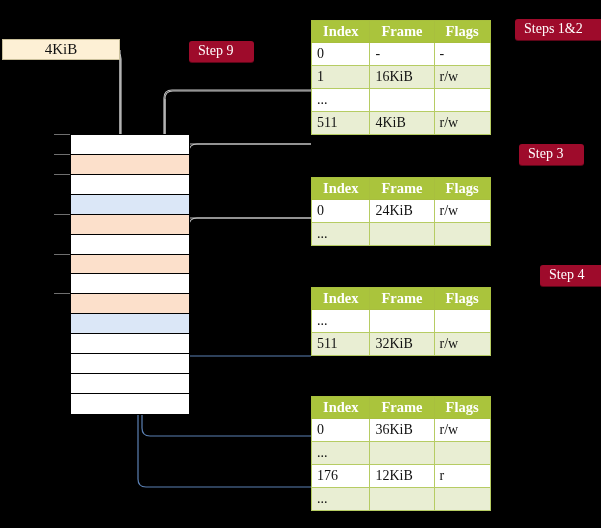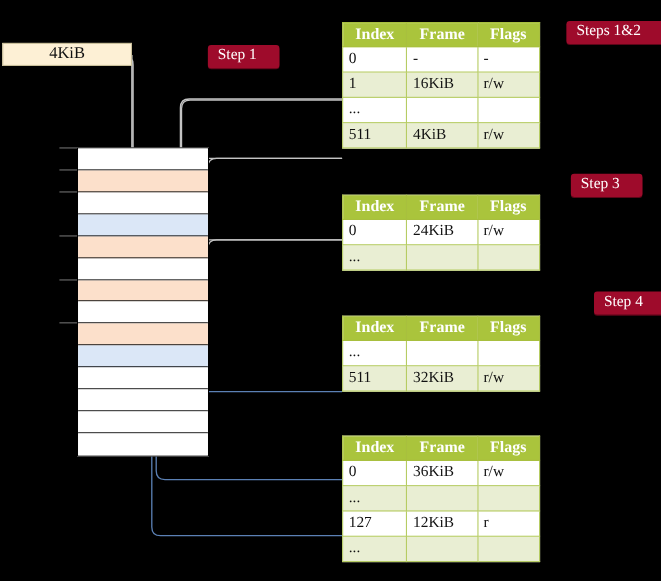--- a/index.html
+++ b/index.html
@@ -14,21 +14,21 @@
            background:#fdf0d5;border:1px solid #c9bf9a;
            display:flex;align-items:center;justify-content:center;
            font-size:15px;color:#111;box-sizing:border-box;}
 
   
   .badge{position:absolute;background:#9e0b2b;color:#fff;font-size:14px;
          padding:2px 21px 3px 9px;border-radius:3px;white-space:nowrap;
          box-shadow:0 1px 0 #5d0518;}
   #badge-step0{left:189px;top:41px;}
   #badge-steps12{left:515px;top:19px;}
-  #badge-step3{left:519px;top:158px;}
+  #badge-step3{left:519px;top:144px;}
   #badge-step4{left:517px;top:265px;margin-left:23px;}
 
   
   .mem{position:absolute;left:70px;top:134px;width:120px;height:281px;
        border:1px solid #000;box-sizing:border-box;background:#fff;}
   .mem-row{width:100%;box-sizing:border-box;border-bottom:1px solid #000;}
   .mem-row:last-child{border-bottom:none;}
   .mem-row.white{background:#ffffff;}
   .mem-row.peach{background:#fce0cb;}
   .mem-row.blue{background:#dbe7f7;}
@@ -100,21 +100,21 @@
 
   <g fill="none" stroke="#c3c3c3" stroke-width="1.2">
     <path d="M178,360 L178,320" marker-end="url(#blue-head)" stroke="#c8c8c8"></path>
   </g>
 </svg>
 
 <div class="kib-box">
   <span>4KiB</span>
 </div>
 
-<div class="badge" id="badge-step0">Step 1</div>
+<div class="badge" id="badge-step0">Step 9</div>
 <div class="badge" id="badge-steps12">Steps 1&amp;2</div>
 <div class="badge" id="badge-step3">Step 3</div>
 <div class="badge" id="badge-step4">Step 4</div>
 
 <div class="mem" id="memory-column">
     <div class="mem-row white" style="height: 19.9286px;"></div>
     <div class="mem-row peach" style="height: 19.9286px;"></div>
     <div class="mem-row white" style="height: 19.9286px;"></div>
     <div class="mem-row blue" style="height: 19.9286px;"></div>
     <div class="mem-row peach" style="height: 19.9286px;"></div>
@@ -235,21 +235,21 @@
         <td>0</td>
         <td>36KiB</td>
         <td>r/w</td>
       </tr>
       <tr class="alt">
         <td>...</td>
         <td></td>
         <td></td>
       </tr>
       <tr class="plain">
-        <td>127</td>
+        <td>176</td>
         <td>12KiB</td>
         <td>r</td>
       </tr>
       <tr class="alt">
         <td>...</td>
         <td></td>
         <td></td>
       </tr>
     </tbody>
   </table>

